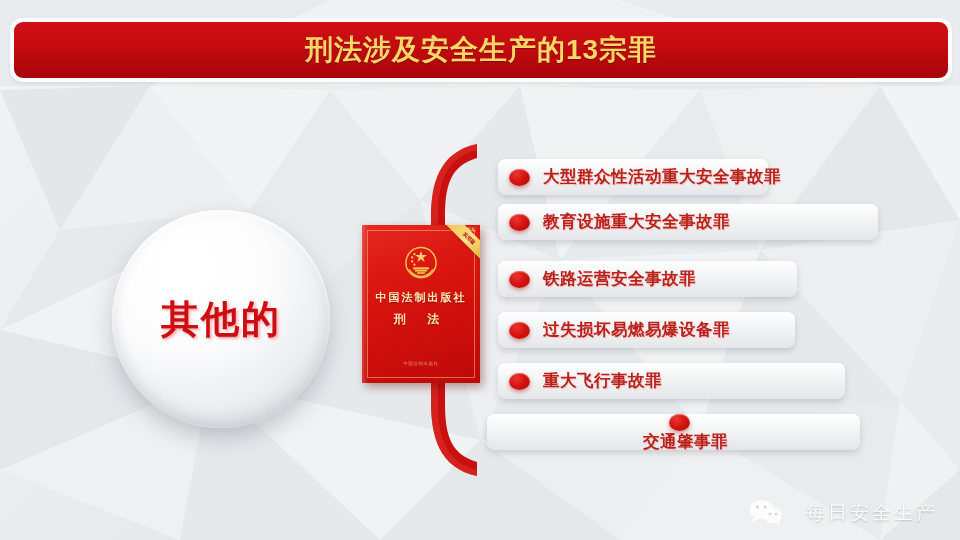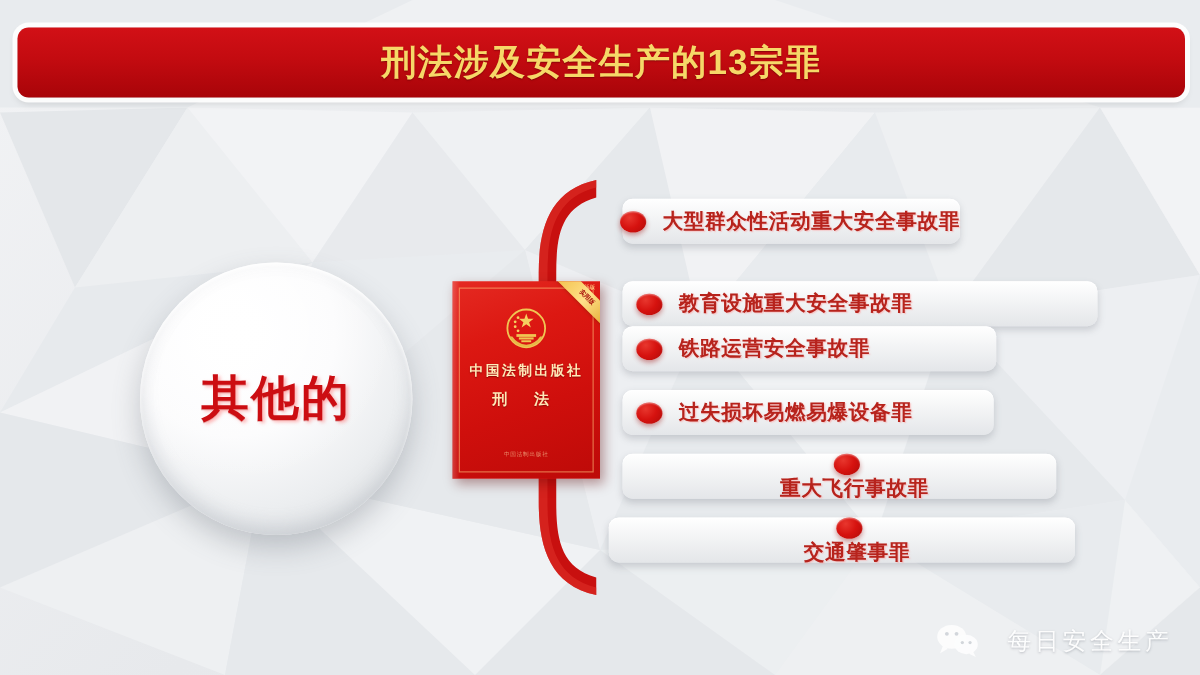--- a/index.html
+++ b/index.html
@@ -196,37 +196,37 @@
 
   <div class="book-pub">中国法制出版社</div>
 
   <div class="book-ribbon">
     <span>实用版</span>
   </div>
   <div class="book-corner-tag">新版</div>
 </div>
 
 <div id="crime-list">
-    <div class="pill" style="left: 498px; top: 159px; width: 270px; justify-content: flex-end;">
+    <div class="pill" style="left: 498px; top: 159px; width: 270px;">
       <span class="bullet"></span>
       <span class="pill-label">大型群众性活动重大安全事故罪</span>
     </div>
-    <div class="pill" style="left: 498px; top: 225px; width: 380px; text-align: center;">
+    <div class="pill" style="left: 498px; top: 204px; width: 380px; text-align: center;">
       <span class="bullet"></span>
       <span class="pill-label">教育设施重大安全事故罪</span>
     </div>
     <div class="pill" style="left: 498px; top: 261px; width: 299px;">
       <span class="bullet"></span>
       <span class="pill-label">铁路运营安全事故罪</span>
     </div>
     <div class="pill" style="left: 498px; top: 312px; width: 297px;">
       <span class="bullet"></span>
       <span class="pill-label">过失损坏易燃易爆设备罪</span>
     </div>
-    <div class="pill" style="left: 498px; top: 363px; width: 347px; flex-direction: column;">
+    <div class="pill" style="left: 498px; top: 363px; width: 347px;">
       <span class="bullet"></span>
       <span class="pill-label">重大飞行事故罪</span>
     </div>
     <div class="pill" style="left: 487px; top: 414px; width: 373px; flex-direction: column;">
       <span class="bullet"></span>
       <span class="pill-label">交通肇事罪</span>
     </div>
   </div>
 
 <div class="watermark">

